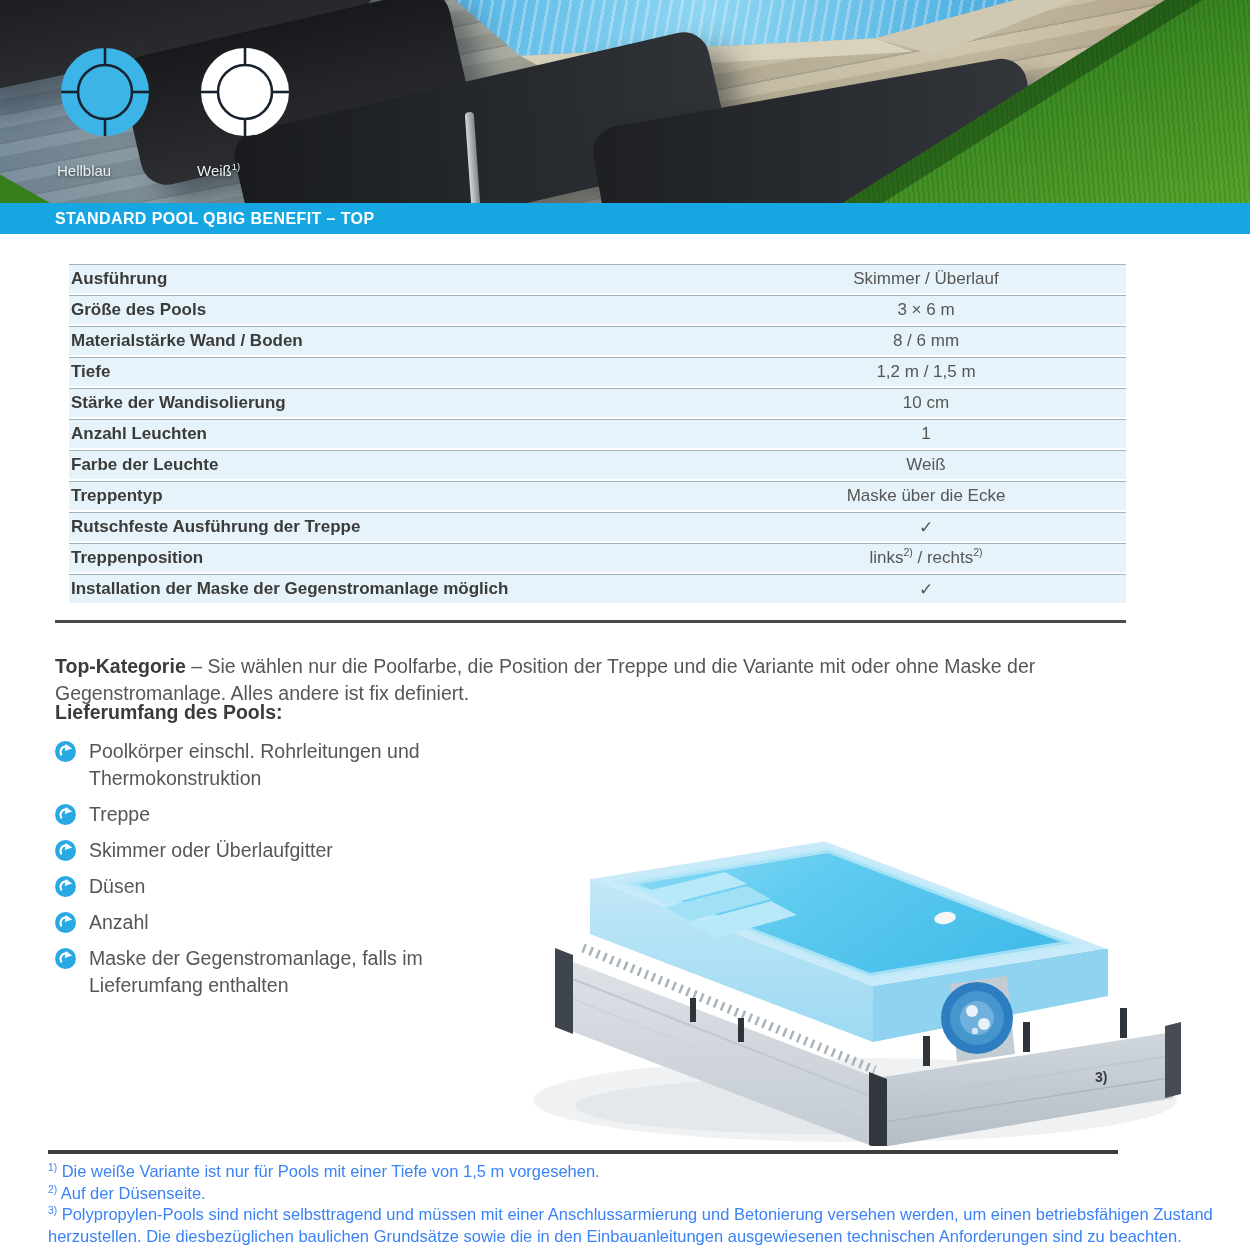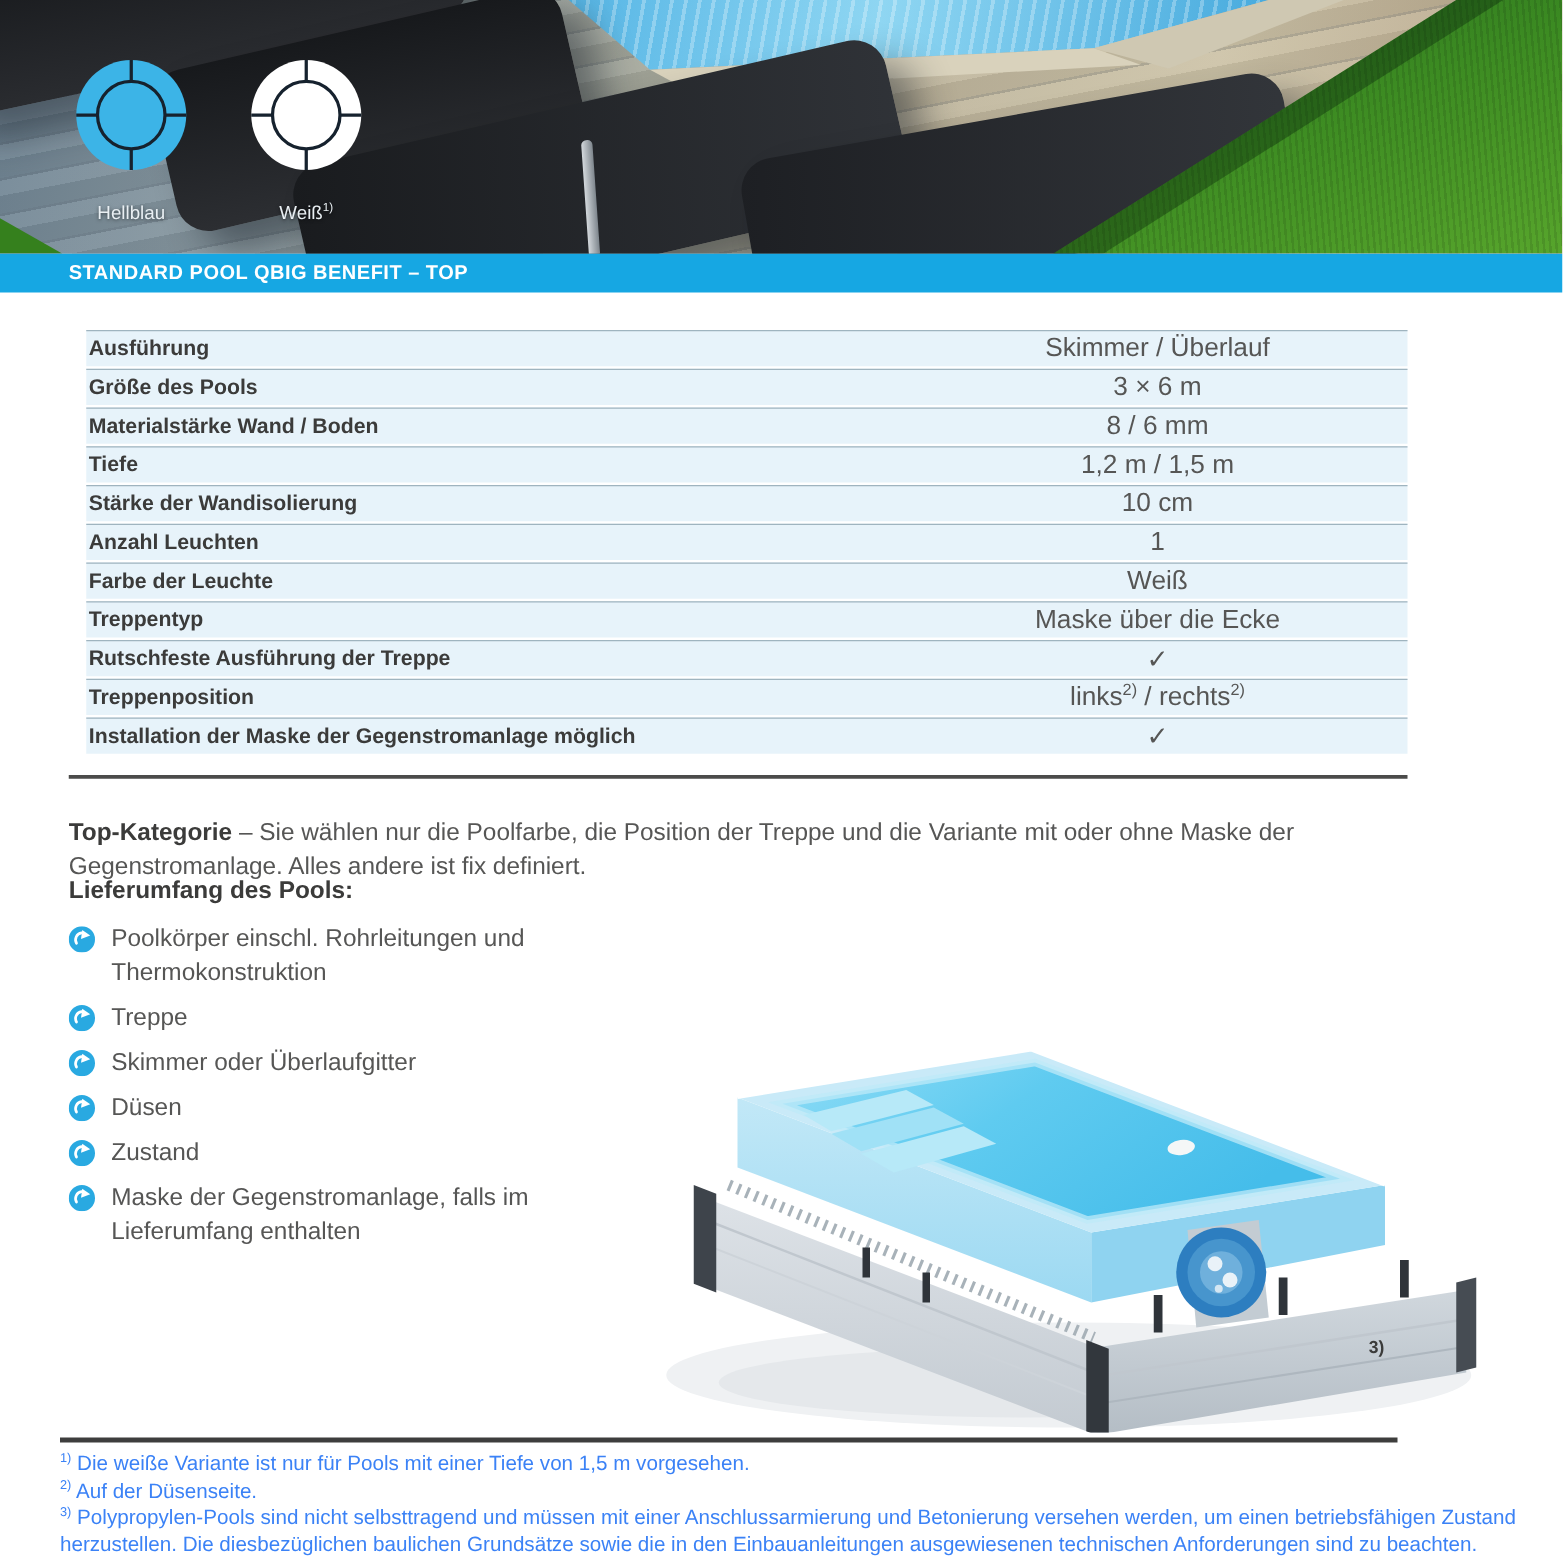--- a/index.html
+++ b/index.html
@@ -34,36 +34,36 @@
     background:linear-gradient(100deg,#1d1f23,#33363b);}
   .chrome-leg{position:absolute;left:468px;top:112px;width:9px;height:94px;border-radius:4px;
     transform:rotate(-4deg);background:linear-gradient(90deg,#d4d9dd,#7d858c);}
   .grass{position:absolute;inset:0;clip-path:polygon(93.2% 0, 100% 0, 100% 100%, 67.4% 100%);
     background:linear-gradient(160deg,#2e7a22 0%,#1d5f1d 38%,#3c8b22 72%,#57a52c 100%);}
   .grass-tx{position:absolute;inset:0;clip-path:polygon(93.2% 0, 100% 0, 100% 100%, 67.4% 100%);
     background:repeating-linear-gradient(85deg, rgba(0,0,0,.10) 0 2px, rgba(255,255,255,0) 2px 5px);}
   .grass-edge{position:absolute;inset:0;clip-path:polygon(93.2% 0, 96.2% 0, 70.6% 100%, 67.4% 100%);
     background:rgba(8,38,10,.38);}
   .grass-corner{position:absolute;inset:0;clip-path:polygon(0 86%, 4% 100%, 0 100%);background:#35801d;}
-  .swatch{position:absolute;width:96px;text-align:center;}
+  .swatch{position:absolute;width:96px;}
   .swatch svg{display:block;}
   .swatch-label{margin-top:22px;font-size:15px;color:#e9eff3;text-shadow:0 1px 3px rgba(0,0,0,.55);}
 
   
   .titlebar{position:absolute;left:0;top:203px;width:1250px;height:31px;background:#16a7e3;
     display:flex;align-items:center;}
   .titlebar h1{margin:0 0 0 55px;font-size:16px;line-height:1;color:#ffffff;letter-spacing:.4px;font-weight:bold;}
 
   
   .spec{position:absolute;left:55px;top:264px;width:1057px;border-bottom:3px solid #4b4b4a;padding-left:14px;}
   .srow{display:flex;align-items:center;height:28px;background:#e7f3fa;
     border-top:1px solid #9fb4bf;margin-bottom:2px;}
   .srow:last-child{margin-bottom:17px;}
   .srow .lbl{flex:1;font-size:17px;font-weight:bold;color:#3b3b3a;padding-left:2px;white-space:nowrap;}
-  .srow .val{width:400px;text-align:center;font-size:21px;color:#565655;white-space:nowrap;}
+  .srow .val{width:400px;text-align:center;font-size:17px;color:#565655;white-space:nowrap;}
 
   
   .desc{position:absolute;left:55px;top:629px;width:1028px;font-size:19.5px;line-height:27px;color:#565655;margin-top:24px;}
   .desc .lead{font-weight:bold;color:#3b3b3a;}
 
   .scope-heading{position:absolute;left:55px;top:701px;font-size:19.5px;font-weight:bold;color:#3b3b3a;}
 
   
   .bullets{position:absolute;left:55px;top:738px;width:474px;}
   .bullet{display:flex;gap:13px;margin-bottom:9px;font-size:19.5px;line-height:27px;color:#565655;}
@@ -209,21 +209,21 @@
         <polygon points="10.8,3.0 17.2,7.4 9.8,10.1" fill="#ffffff"></polygon>
       </svg>
     <span>Düsen</span>
   </div>
   <div class="bullet">
     <svg class="bicon" viewBox="0 0 21 21">
         <circle cx="10.5" cy="10.5" r="10.5" fill="#29a9e1"></circle>
         <path d="M6.2,13.6 A5.6,5.6 0 0 1 10.2,5.3" fill="none" stroke="#ffffff" stroke-width="2.2" stroke-linecap="round"></path>
         <polygon points="10.8,3.0 17.2,7.4 9.8,10.1" fill="#ffffff"></polygon>
       </svg>
-    <span>Zustand</span>
+    <span>Anzahl</span>
   </div>
   <div class="bullet">
     <svg class="bicon" viewBox="0 0 21 21">
         <circle cx="10.5" cy="10.5" r="10.5" fill="#29a9e1"></circle>
         <path d="M6.2,13.6 A5.6,5.6 0 0 1 10.2,5.3" fill="none" stroke="#ffffff" stroke-width="2.2" stroke-linecap="round"></path>
         <polygon points="10.8,3.0 17.2,7.4 9.8,10.1" fill="#ffffff"></polygon>
       </svg>
     <span>Maske der Gegenstromanlage, falls im Lieferumfang enthalten</span>
   </div>
 </div>

